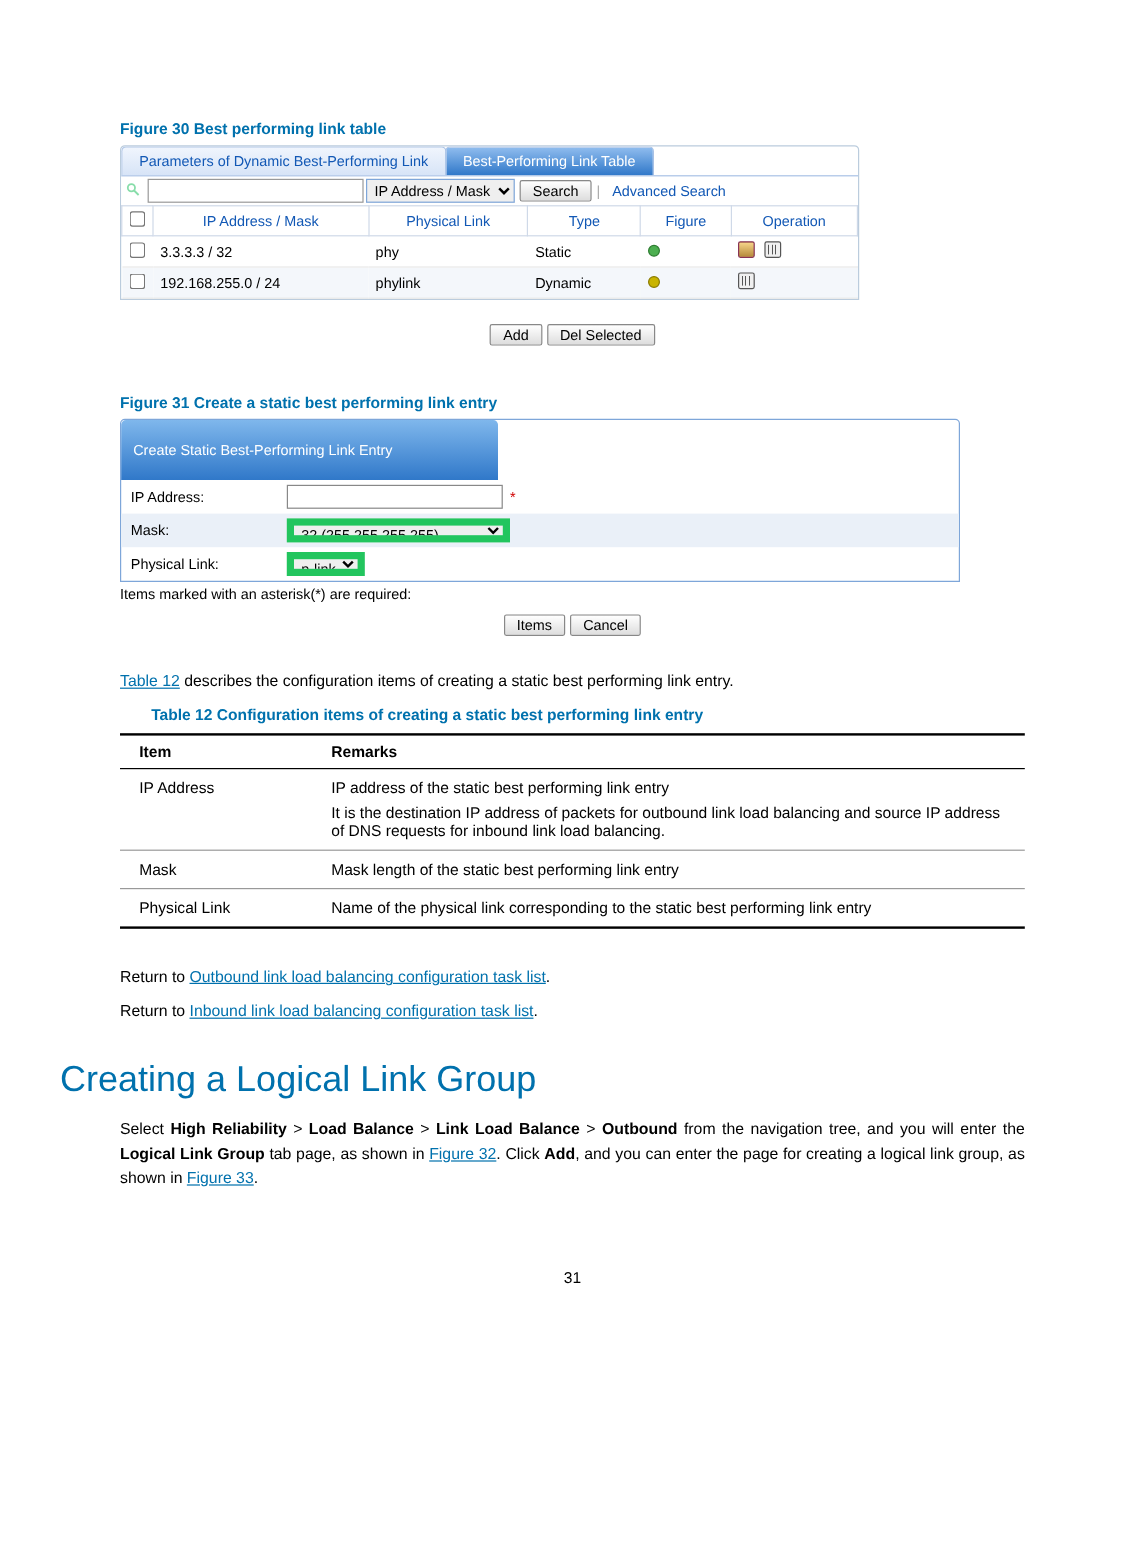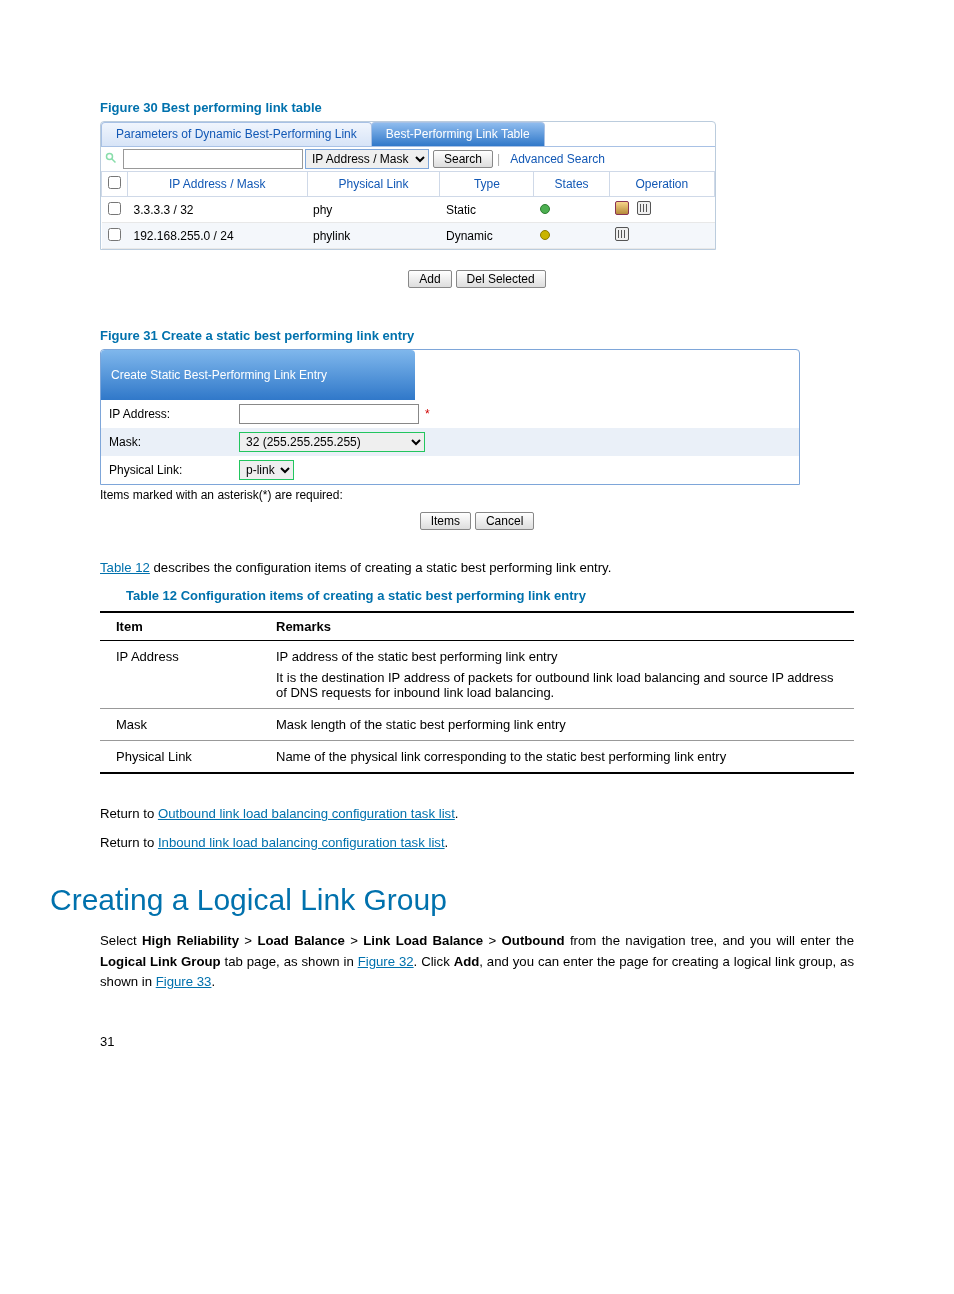--- a/index.html
+++ b/index.html
@@ -111,33 +111,33 @@
     width: 45%;
   }
   .formrow { display:flex; padding:4px 8px; font-size:12px; align-items:center; }
   .formrow.alt { background:#eaf0f8;align-items:center; }
   .formrow .lbl { flex: 0 0 130px; }
   .formrow input[type=text]{
     height:20px; border:1px solid #888; font-size:12px; padding:0 4px;
     width: 180px;
   }
   .formrow select{
-    height:20px; border:1px solid #22c55e; font-size:12px; padding:0 2px;
+    height:20px; border:6px solid #22c55e; font-size:12px; padding:0 2px;
   }
   .formrow .req { color:#d00000; margin-left:6px; }
   .reqnote { font-size:12px; padding:3px 0 6px 0; }
   .btn-row2 { text-align:center; margin:4px 0 0; }
 
   
   .tbl12 { width:100%; border-collapse: collapse; font-size:13px; margin-bottom: 30px;}
   .tbl12 th { text-align:left; padding:6px 16px; border-bottom:1px solid #000; border-top:2px solid #000; font-weight:bold;}
   .tbl12 td { padding:8px 16px; border-bottom:1px solid #999; vertical-align: top;}
   .tbl12 tr:last-child td { border-bottom:2px solid #000; }
 
-  .page-num { font-size:13px; margin-top:41px; }
+  .page-num { text-align:center; font-size:13px; margin-top:64px; }
 </style>
 </head>
 <body>
 
 <div class="content">
 
   <div>
     <div class="fig-caption">Figure 30 Best performing link table</div>
 
     <div class="fig30-wrap">
@@ -162,21 +162,21 @@
         <span class="adv">Advanced Search</span>
       </div>
 
       <table class="datatbl">
         <thead>
           <tr>
             <th style="width:24px"><input type="checkbox" class="chk" style=""></th>
             <th>IP Address / Mask</th>
             <th>Physical Link</th>
             <th>Type</th>
-            <th>States</th>
+            <th>Figure</th>
             <th>Operation</th>
           </tr>
         </thead>
         <tbody>
           <tr>
             <td><input type="checkbox" class="chk" style=""></td>
             <td>3.3.3.3 / 32</td>
             <td>phy</td>
             <td>Static</td>
             <td><span class="circle circ-green"></span></td>

